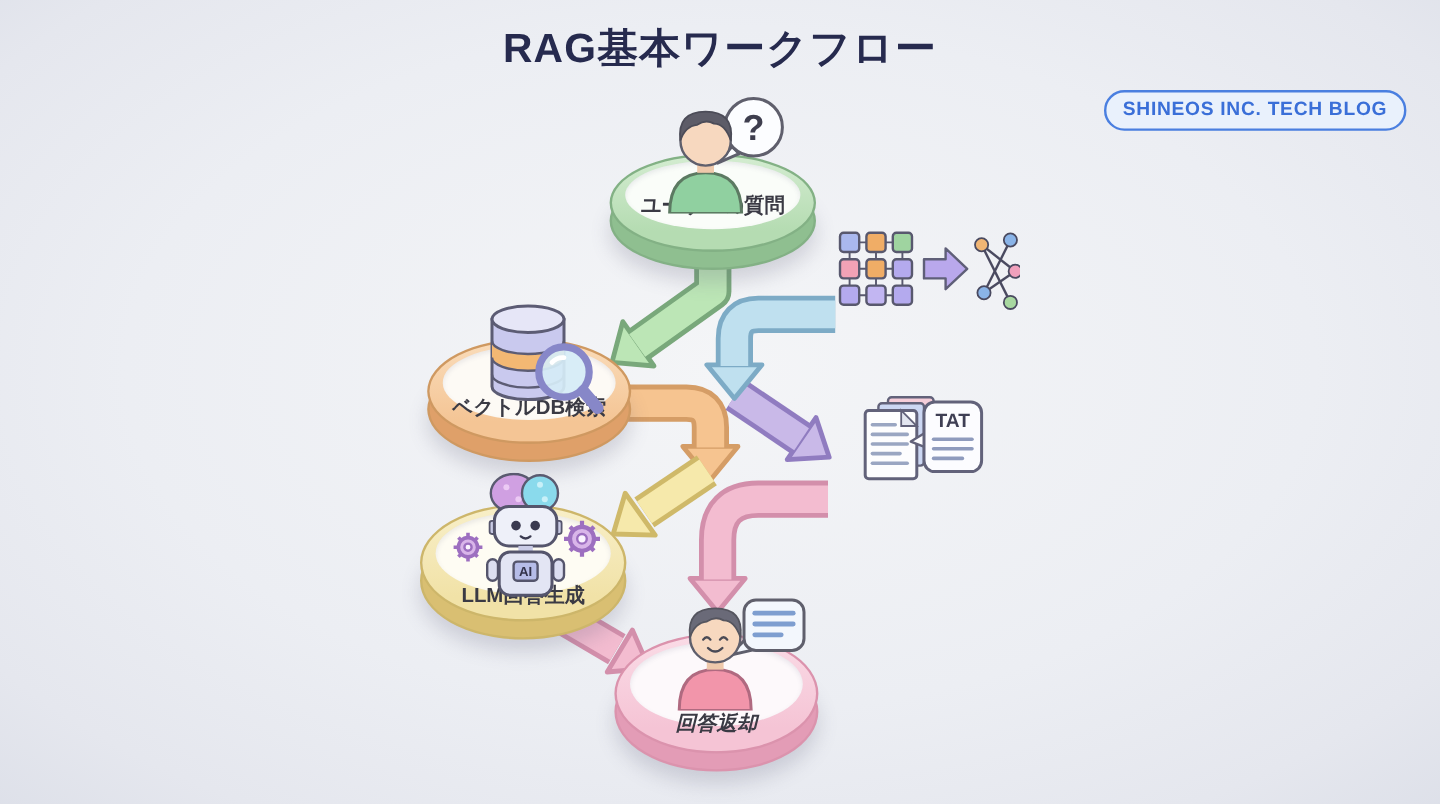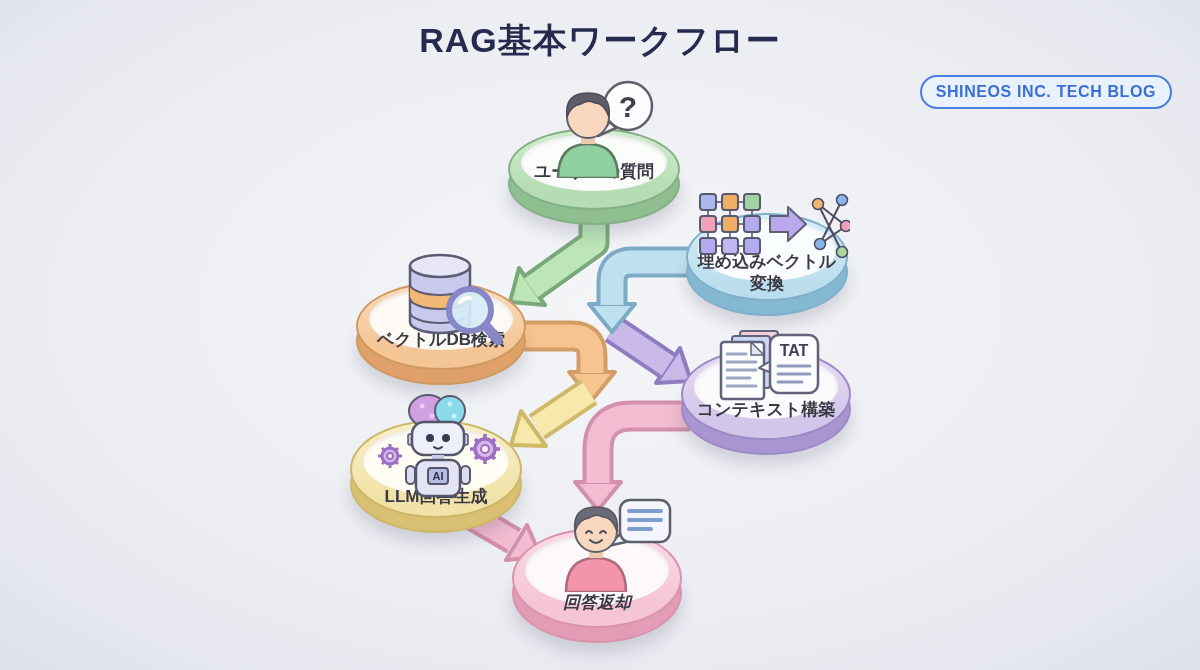--- a/index.html
+++ b/index.html
@@ -104,40 +104,28 @@
     </g>
   </svg>
 
   <div class="node" style="--side:#8fbf90;--rim:#b5dcb2;--rimL:#d3ecd0;--edge:#83b185;--inner:#fafdf9;left:508px;top:128px;width:172px;height:82px;">
     <div class="side"></div>
     <div class="top"></div>
     <div class="inner"></div>
     <div class="label" style="top:44px">ユーザーの質問</div>
   </div>
 
-  <div class="node" style="--side:#85b9d2;--rim:#bbdeee;--rimL:#d8edf6;--edge:#7fafca;--inner:#fafdfe;left:686px;top:213px;width:162px;height:88px;">
-    <div class="side"></div>
-    <div class="top"></div>
-    <div class="inner"></div>
-    <div class="label wrap" style="top:60px">埋め込みベクトル変換</div>
-  </div>
 
   <div class="node" style="--side:#dfa069;--rim:#f4c595;--rimL:#fadcba;--edge:#cf9961;--inner:#fdfaf5;left:356px;top:282px;width:170px;height:88px;">
     <div class="side"></div>
     <div class="top"></div>
     <div class="inner"></div>
     <div class="label" style="top:58px">ベクトルDB検索</div>
   </div>
 
-  <div class="node" style="--side:#a995cf;--rim:#d2c6ea;--rimL:#e5ddf4;--edge:#9d89c6;--inner:#fbfafd;left:681px;top:348px;width:170px;height:92px;">
-    <div class="side"></div>
-    <div class="top"></div>
-    <div class="inner"></div>
-    <div class="label" style="top:62px">コンテキスト構築</div>
-  </div>
 
   <div class="node" style="--side:#d9bf72;--rim:#f1e2a7;--rimL:#f8efc8;--edge:#cdb66a;--inner:#fefcf3;left:350px;top:420px;width:172px;height:98px;">
     <div class="side"></div>
     <div class="top"></div>
     <div class="inner"></div>
     <div class="label" style="top:77px">LLM回答生成</div>
   </div>
 
   <div class="node" style="--side:#e39cb6;--rim:#f5c4d5;--rimL:#fadbe6;--edge:#db93ad;--inner:#fdf9fb;left:512px;top:528px;width:170px;height:100px;font-style:italic;">
     <div class="side"></div>

